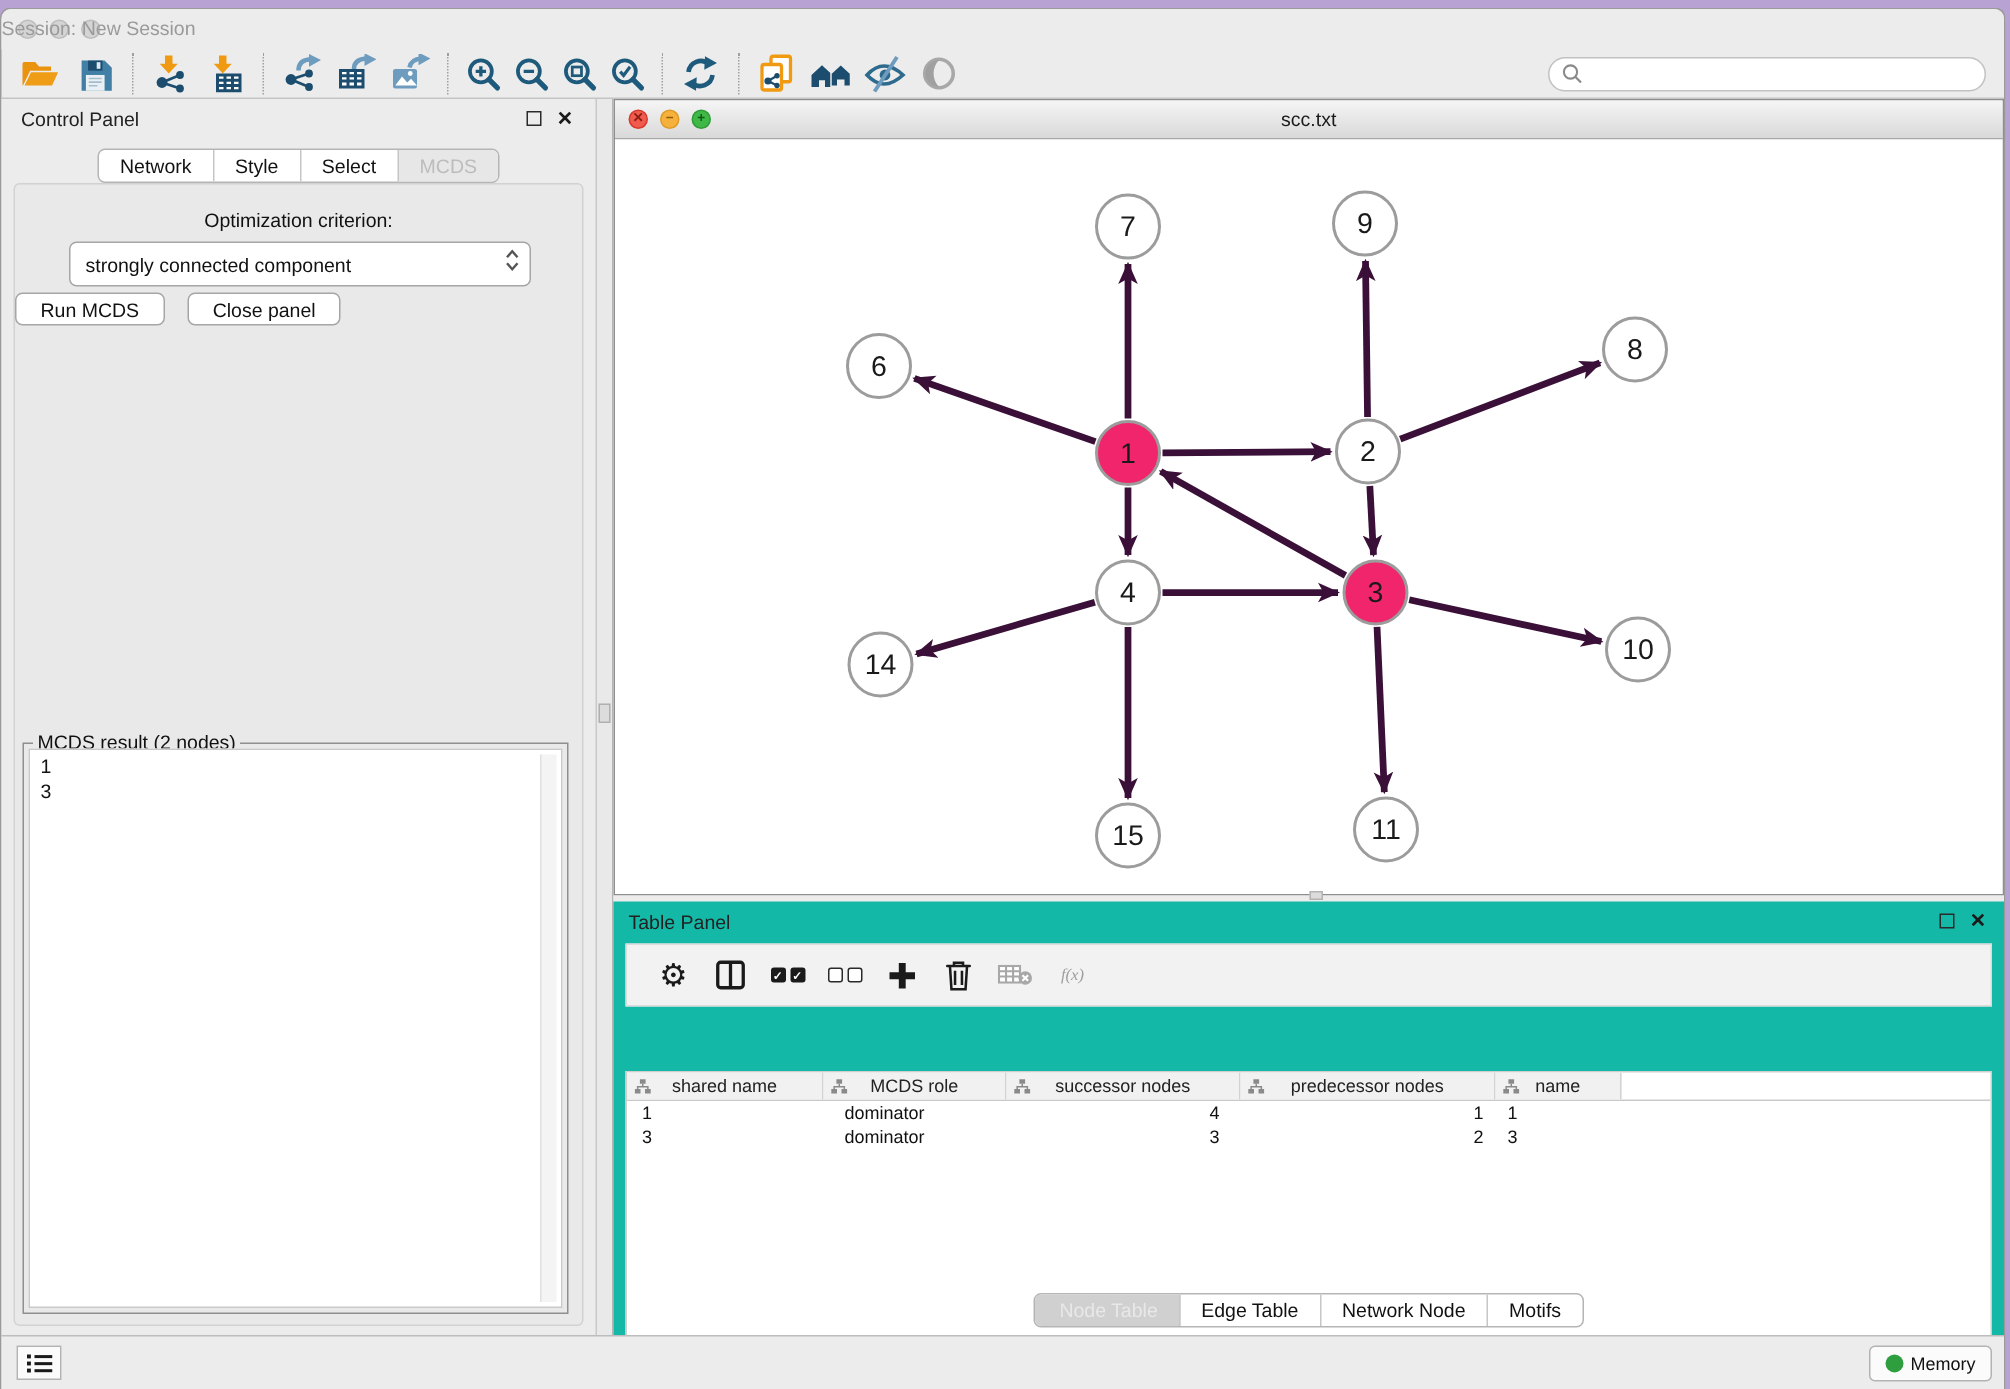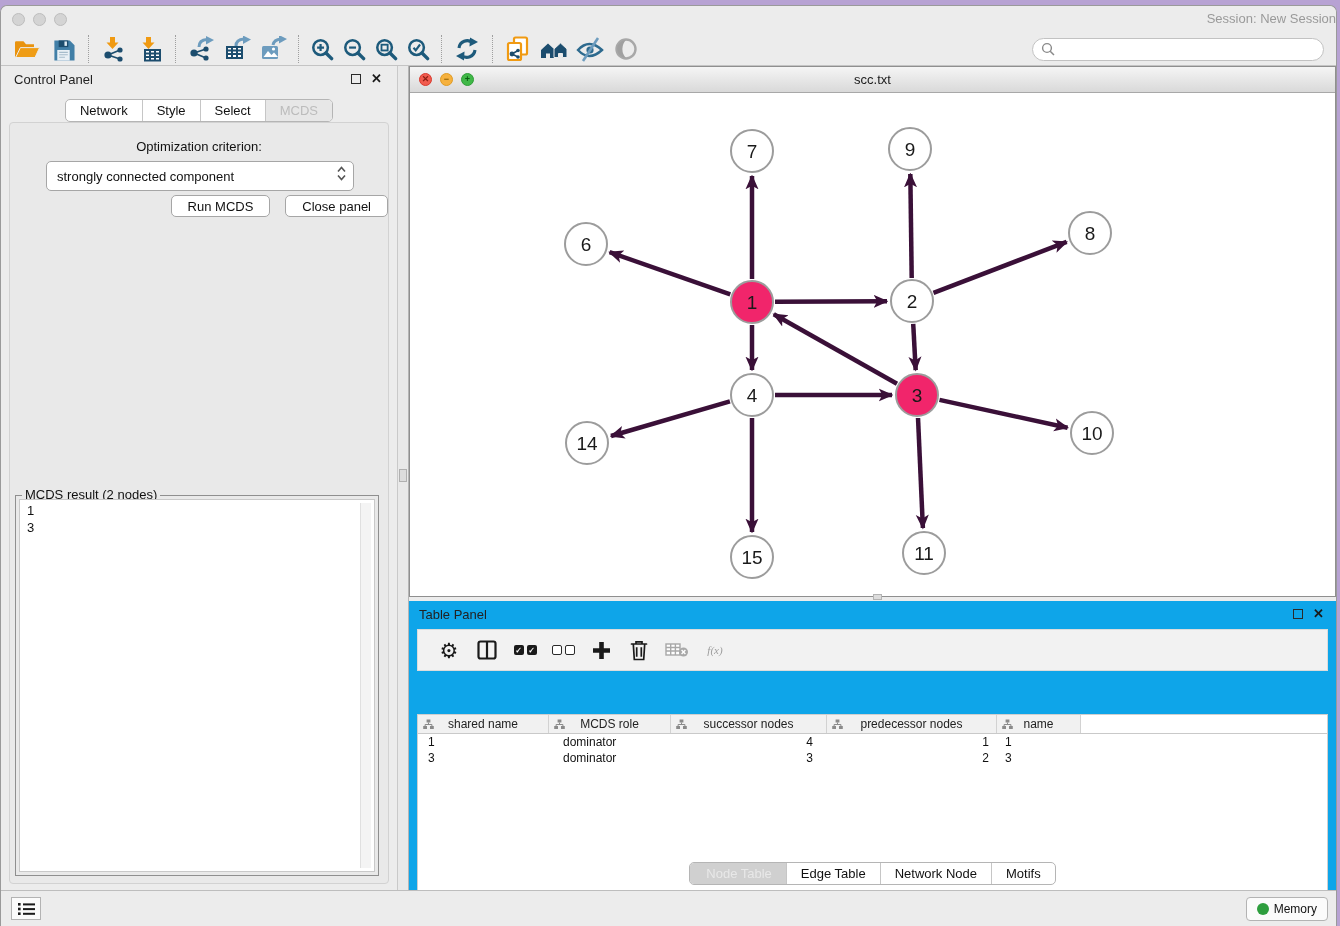--- a/index.html
+++ b/index.html
@@ -10,21 +10,21 @@
   
   .titlebar { position:absolute; top:0; left:0; right:0; height:27px;
     border-radius:7px 7px 0 0; background:#ececec; }
   .tl-group { position:absolute; left:11px; top:7px; display:flex; gap:8px; }
   .tl { width:13px; height:13px; border-radius:50%; background:#d4d4d4; border:1px solid #bdbdbd;
     display:flex; align-items:center; justify-content:center; font-size:9px; line-height:1; }
   .tl.red   { background:#f15b4e; border-color:#d8392d; color:#8a1d12; }
   .tl.yel   { background:#f6b13d; border-color:#df9b23; color:#8a5d00; }
   .tl.grn   { background:#40b847; border-color:#2f9c37; color:#0b5e12; }
   .tl .sym { transform:translateY(-0.5px); font-weight:bold; }
-  .win-title { position:absolute; left:0; right:0; top:5px; text-align:right;
+  .win-title { position:absolute; left:0; right:0; top:5px; text-align:left;
     font-size:13px; color:#9a9a9a; }
   
   .toolbar { position:absolute; top:27px; left:0; right:0; height:33px;
     display:flex; align-items:center; padding-left:8px; border-bottom:1px solid #c4c4c4; }
   .tbtn { width:36px; height:30px; display:flex; align-items:center; justify-content:center; flex:0 0 auto; }
   .tbtn.narrow { width:32px; }
   .tsep { width:1px; height:28px; border-left:1px dotted #9f9f9f; margin:0 7px; flex:0 0 auto; }
   .search { margin-left:auto; margin-right:12px; width:292px; height:23px; background:#fff;
     border:1px solid #c2c2c2; border-radius:12px; display:flex; align-items:center; padding:0 8px; }
   .search input { border:none; outline:none; flex:1; font-size:13px; background:transparent; margin-left:5px; }
@@ -42,21 +42,21 @@
   .segctl .seg:last-child { border-right:none; }
   .segctl .seg.mcds-active { background:#e7e7e7; color:#bcbcbc; }
   .segctl .seg.gray-active { background:#d0d0d0; color:#e8e8e8;padding-left:16px; }
   .cp-content { position:absolute; left:8px; right:8px; top:56px; bottom:6px;
     background:#e9e9e9; border:1px solid #d2d2d2; border-radius:4px; }
   .opt-label { position:absolute; top:16px; left:0; right:0; text-align:center; font-size:13px; color:#111; }
   .selectbox { position:absolute; left:36px; right:34px; top:38px; height:30px; background:#fff;
     border:1px solid #a6a6a6; border-radius:5px; display:flex; align-items:center; padding:0 22px 0 10px;
     font-size:13px; color:#111; }
   .selectbox svg { position:absolute; right:6px; top:3px; }
-  .btn-row { position:absolute; top:72px; left:0; right:0; display:flex; justify-content:flex-end; gap:15px; }
+  .btn-row { position:absolute; top:72px; left:0; right:0; display:flex; justify-content:flex-start; gap:15px; }
   .pbtn { height:22px; background:#fff; border:1px solid #a6a6a6; border-radius:5px;
     font-size:13px; padding:0 16px; color:#111; font-family:"Liberation Sans",sans-serif; }
   .result-fs { position:absolute; left:5px; right:9px; top:372px; bottom:7px;
     border:1px solid #8f8f8f; }
   .result-legend { position:absolute; top:-9px; left:6px; background:#e9e9e9; padding:0 3px;
     font-size:13px; color:#111; }
   .result-area { position:absolute; inset:3px; background:#fff; border:1px solid #c9c9c9;
     font-size:13px; color:#111; padding:2px 0 0 7px; line-height:17px; }
   .result-scroll { position:absolute; top:3px; bottom:3px; right:3px; width:11px;
     background:#f4f4f4; border-left:1px solid #e0e0e0; }
@@ -71,21 +71,21 @@
   .net-titlebar { position:absolute; top:0; left:0; right:0; height:26px;
     background:linear-gradient(#f5f5f5,#d9d9d9); border-bottom:1px solid #a8a8a8; }
   .net-titlebar .tl-group { top:6px; left:9px; }
   .net-title { position:absolute; top:5px; left:0; right:0; text-align:center; font-size:13px; color:#1a1a1a; }
   .net-canvas { position:absolute; top:26px; left:0; right:0; bottom:0; background:#fff; }
   
   .hdiv { position:absolute; left:408px; right:0; top:531px; height:4px; background:#ececec; }
   .hdiv .grip { position:absolute; left:50%; top:-3px; width:9px; height:6px;
     background:#dcdcdc; border:1px solid #b3b3b3; }
   
-  .tpanel { position:absolute; left:408px; right:0; top:535px; bottom:0; background:#0ea5e9;text-align:right; }
+  .tpanel { position:absolute; left:408px; right:0; top:535px; bottom:0; background:#14b8a6;text-align:right; }
   .tp-toolbar { position:absolute; top:28px; left:8px; right:8px; height:42px;
     background:#f2f2f2; border:1px solid #dcdcdc; display:flex; align-items:center; padding-left:12px; }
   .tpbtn { width:38px; height:34px; display:flex; align-items:center; justify-content:center; }
   .gear-glyph { font-size:21px; color:#1a1a1a; line-height:1; }
   .chkpair { display:flex; gap:3px; }
   .chk { width:10px; height:10px; background:#1a1a1a; border-radius:2px; color:#fff; font-size:8px;
     display:flex; align-items:center; justify-content:center; font-weight:bold; }
   .unchk { width:10px; height:10px; border:1.6px solid #2a2a2a; border-radius:2px; background:#fff; }
   .fx-label { font-family:Liberation Serif, serif; font-style:italic; font-size:11px; color:#9d9d9d; }
   .tp-table { position:absolute; left:8px; right:8px; top:77px; height:177px;

